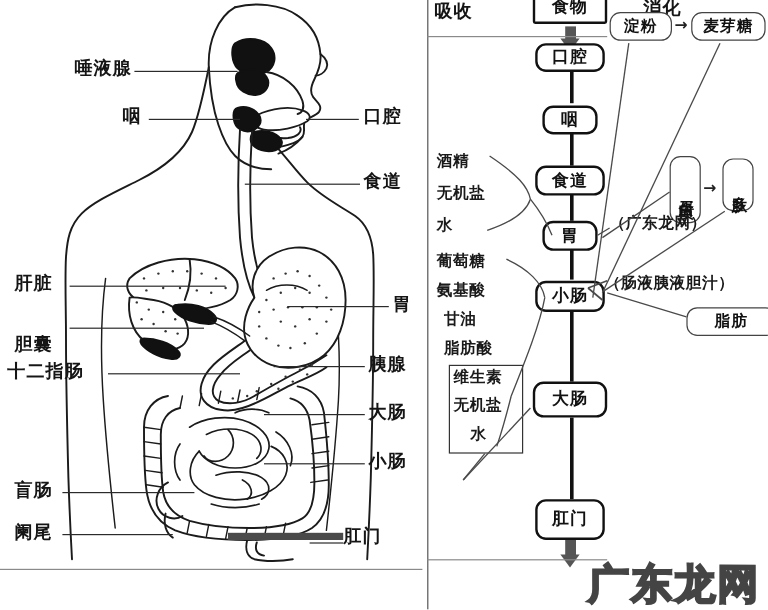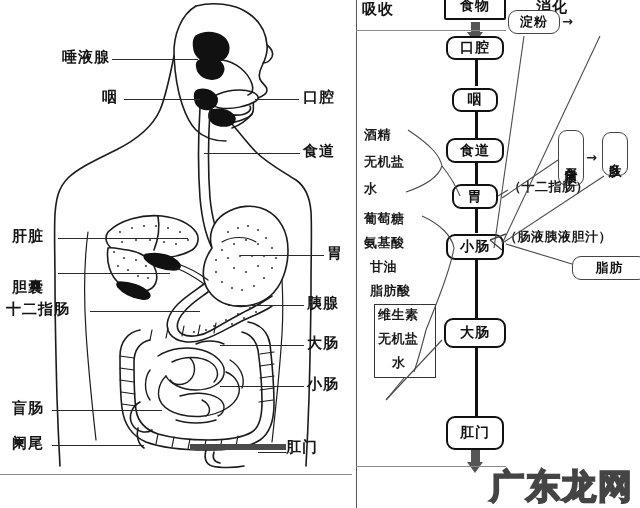--- a/index.html
+++ b/index.html
@@ -336,25 +336,26 @@
         <path d="M98 248 C94 270 82 300 70 330"></path>
         <path d="M70 330 C66 346 62 360 58 372"></path>
 
         <path d="M48 378 L30 400"></path>
         <path d="M30 400 L86 340"></path>
       </g>
     </svg>
 
     <div class="fbox thin" style="left:152px;top:10px;width:52px;height:24px;font-size:13px;">淀粉</div>
     <div class="abs arrow-r" style="left:206px;top:14px;">→</div>
+    <div class="fbox thin" style="left:220px;top:10px;width:62px;height:24px;font-size:13px;">麦芽糖</div>
 
     <div class="fbox thin vtxt" style="left:202px;top:130px;width:26px;height:56px;font-size:13px;">蛋白质</div>
     <div class="abs arrow-r" style="left:230px;top:150px;">→</div>
     <div class="fbox thin vtxt" style="left:246px;top:132px;width:26px;height:44px;font-size:13px;">多肽</div>
-    <div class="abs lbl-sm" style="left:152px;top:180px;">（十二指肠）</div>
+    <div class="abs lbl-sm" style="left:152px;top:180px;">（广东龙网）</div>
 
     <div class="abs lbl-sm" style="left:148px;top:230px;">（肠液胰液胆汁）</div>
     <div class="fbox thin" style="left:216px;top:256px;width:75px;height:24px;font-size:13px;">脂肪</div>
 
     <svg class="abs" width="284" height="508" style="left:0;top:0;pointer-events:none;">
       <g fill="none" stroke="#4a4a4a" stroke-width="1.1">
 
         <path d="M168 36 L138 248"></path>
 
         <path d="M244 36 L146 244"></path>

